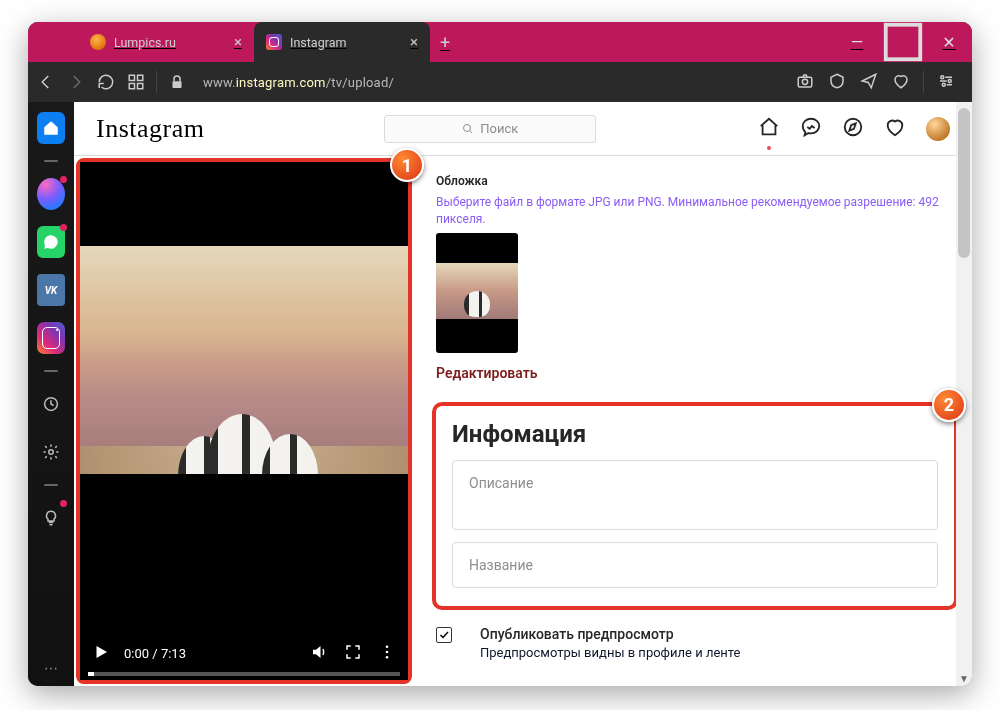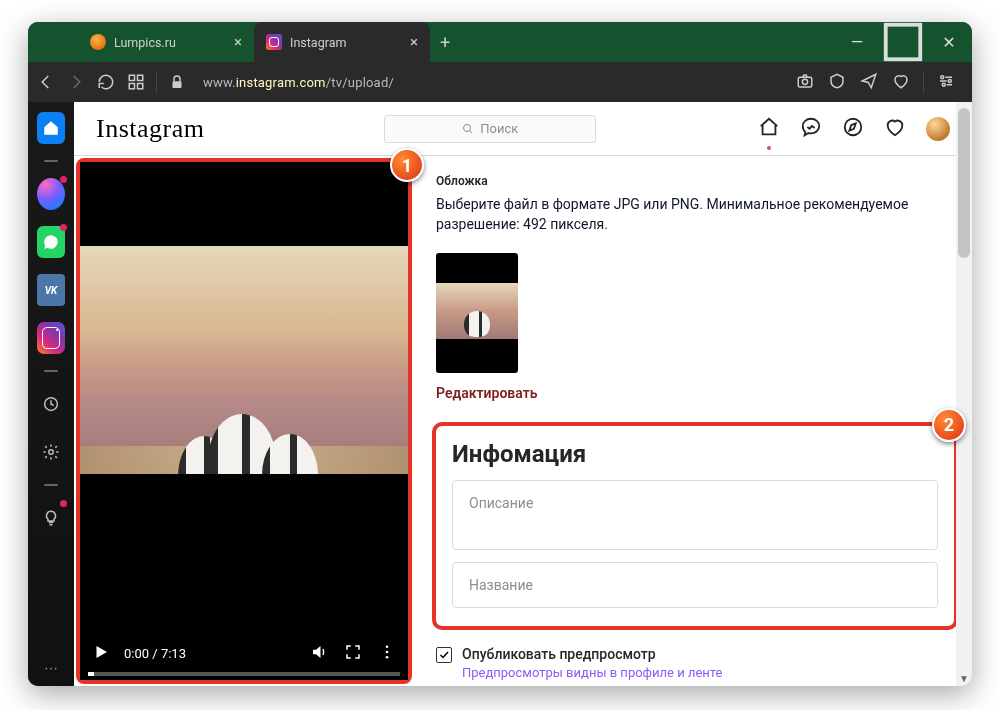--- a/index.html
+++ b/index.html
@@ -1,20 +1,20 @@
 <!DOCTYPE html>
 <html><head>
   <meta charset="utf-8">
   <style>
     * { margin: 0; padding: 0; box-sizing: border-box; font-family: -apple-system, BlinkMacSystemFont, "Segoe UI", Roboto, Helvetica, Arial, sans-serif; }
     body { background: #fff; width: 1000px; height: 710px; overflow: hidden; }
     .window { position: absolute; left: 28px; top: 22px; width: 944px; height: 664px; background: #1e1e1e; border-radius: 10px; overflow: hidden; box-shadow: 0 8px 30px rgba(0,0,0,.35); }
 
     
-    .titlebar { height: 40px; background: #14532d; display: flex; align-items: stretch; }
+    .titlebar { height: 40px; background: #be185d; display: flex; align-items: stretch; text-decoration: underline; }
     .tabs { display: flex; flex: 1; padding-left: 50px; height: 100%; }
     .tab { display: flex; align-items: center; gap: 8px; padding: 0 12px; min-width: 176px; height: 100%; color: #d0d0d0; font-size: 12.5px; position: relative; }
     .tab.active { background: #2a2a2a; border-top-left-radius: 8px; border-top-right-radius: 8px; }
     .tab .close { margin-left: auto; font-size: 15px; color: #c8c8c8; cursor: pointer; }
     .favicon { width: 16px; height: 16px; border-radius: 3px; display: inline-block; }
     .fav-lump { background: radial-gradient(circle at 40% 35%, #ffb44d, #d96b00 80%); border-radius: 50%; }
     .fav-ig { background: linear-gradient(45deg,#f58529,#dd2a7b,#8134af,#515bd4); position: relative; }
     .fav-ig:after { content:""; position:absolute; inset:3px; border:1.5px solid #fff; border-radius:3px; }
     .newtab { display:flex; align-items:center; justify-content:center; width:30px; color:#ccc; font-size:18px; cursor:pointer; }
     .winctrl { display:flex; align-items:center; margin-left:auto; }
@@ -72,33 +72,33 @@
     .bot-black { position:absolute; left:0; right:0; bottom:0; height:206px; background:#000; }
 
     .player-ctrl { position:absolute; left:0; right:0; bottom:0; height:54px; display:flex; align-items:center; padding:0 12px; gap:14px; color:#fff; font-size:13px; }
     .player-ctrl .prog { position:absolute; left:8px; right:8px; bottom:4px; height:4px; background:#555; }
     .player-ctrl .bar { height:100%; width:2%; background:#fff; position:relative; }
     .player-ctrl svg { width:18px; height:18px; }
     .player-ctrl .pl-right { margin-left:auto; display:flex; gap:16px; }
 
     .detail-pane { flex:1; padding:18px 18px 18px 28px; overflow-y:auto; color:#262626; }
     .sec h2 { font-size:12px; font-weight:600; margin-bottom:6px; }
-    .sec p.help { font-size:14px; color:#0f172a; line-height:1.45; margin-bottom:18px; }
+    .sec p.help { font-size:12px; color:#8b5cf6; line-height:1.45; margin-bottom:4px; }
     .thumb { width:82px; height:120px; border-radius:3px; background:#000; position:relative; overflow:hidden; }
     .thumb .mini { position:absolute; left:0; right:0; top:30px; height:56px; background: linear-gradient(#e5d8bb,#c79a87,#a07977); }
     .thumb .mini:after { content:""; position:absolute; left:28px; top:28px; width:26px; height:26px; background: linear-gradient(90deg,#2b2b2b 0 18%,#f4f2ee 18% 58%,#2b2b2b 58% 70%,#f4f2ee 70% 100%); border-radius:50% 50% 40% 40%; }
     .edit-link { display:inline-block; margin-top:12px; color:#7f1d1d; font-weight:600; font-size:14px; }
 
     .info-box { margin-top:24px; outline:4px solid #e53327; border-radius:6px; padding:14px 16px 18px; position:relative; }
     .field { border:1px solid #dbdbdb; border-radius:4px; padding:14px 16px; margin-top:12px; color:#8e8e8e; font-size:14px; min-height:44px; }
     .field.tall { min-height:70px; }
-    .preview-row { display:flex; align-items:flex-start; gap:10px; margin-top:18px; }
+    .preview-row { display:flex; align-items:flex-start; gap:28px; margin-top:18px; }
     .chk { width:16px; height:16px; border:1.5px solid #333; border-radius:2px; display:flex; align-items:center; justify-content:center; margin-top:3px; }
     .preview-text strong { font-size:14px; color:#262626; font-weight:500; }
-    .preview-text div { font-size:13px; color:#8b5cf6; margin-top:2px; }
+    .preview-text div { font-size:13px; color:#0f172a; margin-top:2px; }
 
     .scrollbar { position:absolute; right:0; top:0; bottom:0; width:16px; background:#f1f1f1; }
     .scrollthumb { position:absolute; top:6px; left:2px; right:2px; height:150px; background:#c4c4c4; border-radius:6px; }
     .scrollarw { position:absolute; left:0; right:0; height:16px; display:flex; align-items:center; justify-content:center; color:#666; font-size:10px; }
 
     .callout { position:absolute; width:34px; height:34px; border-radius:50%; background: radial-gradient(circle at 35% 30%, #ff8a33, #e5481d 75%); border:2px solid #fff; box-shadow:0 2px 5px rgba(0,0,0,.5); display:flex; align-items:center; justify-content:center; color:#fff; font-weight:700; font-size:18px; z-index:50; }
 
     .dots { position:absolute; left:16px; bottom:10px; color:#888; letter-spacing:3px; font-size:14px; }
   </style>
 </head>

